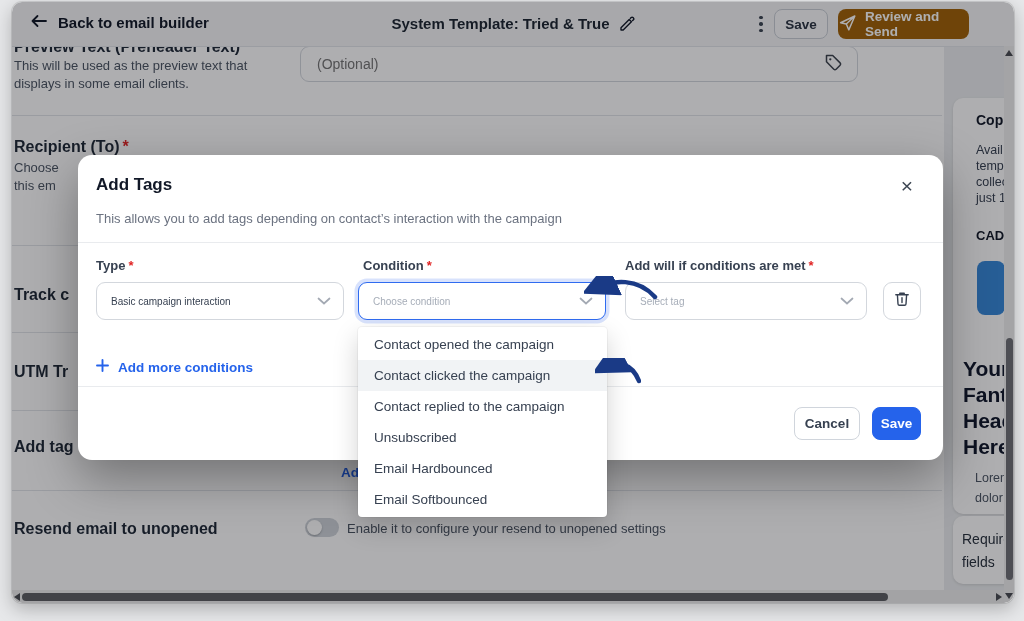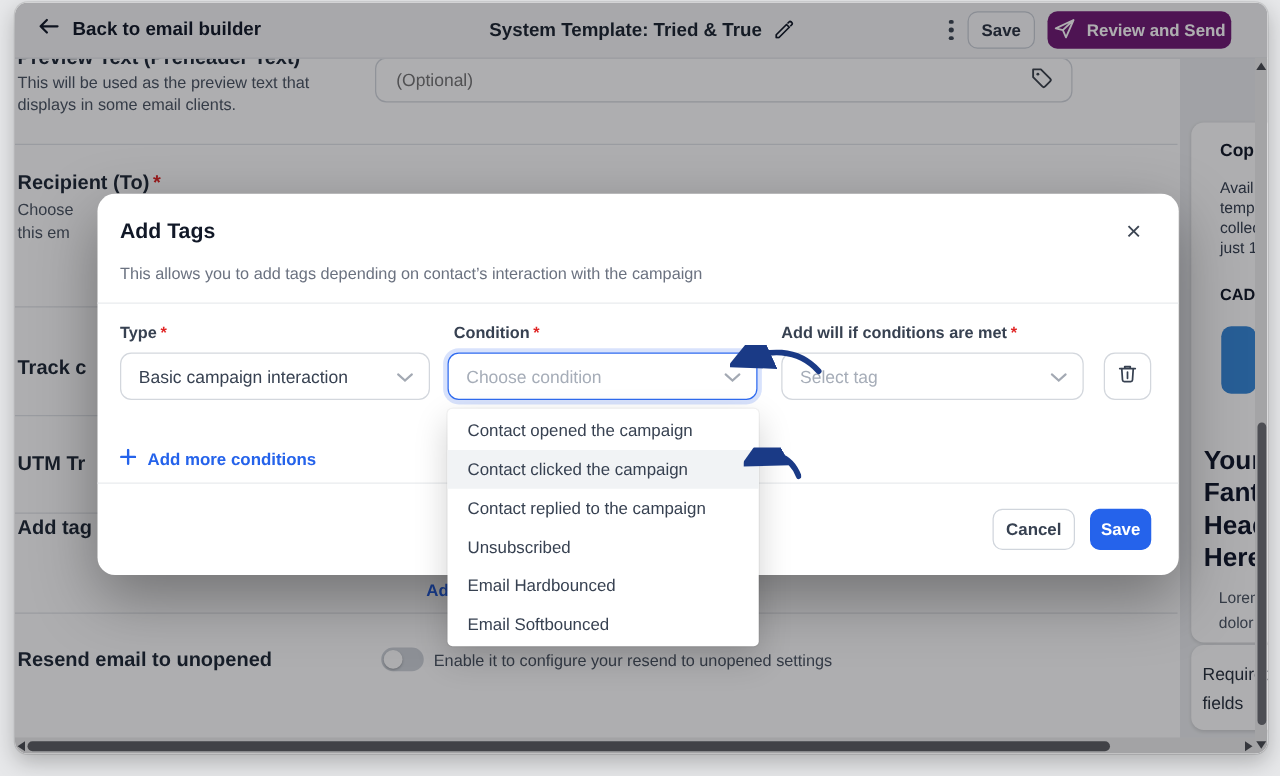--- a/index.html
+++ b/index.html
@@ -24,22 +24,22 @@
   .hdr-title{position:absolute;left:0;right:0;top:12px;text-align:center;
     font-size:15px;font-weight:bold;color:#1b2430;}
   .hdr-title svg{vertical-align:-2px;margin-left:8px;}
   .kebab{position:absolute;left:740px;top:11px;width:18px;height:22px;display:flex;
     flex-direction:column;align-items:center;justify-content:center;gap:3px;cursor:pointer;}
   .kebab i{width:3.4px;height:3.4px;border-radius:50%;background:#3d4653;}
   .btn{display:flex;align-items:center;justify-content:center;border-radius:8px;
     font-size:13.5px;cursor:pointer;box-sizing:border-box;}
   .btn-save-hdr{position:absolute;left:762px;top:7px;width:54px;height:30px;
     background:#fbfbfc;border:1px solid #c9ced6;color:#2b3442;font-weight:bold;}
-  .btn-review{position:absolute;left:826px;top:7px;width:147px;height:30px;
-    background:#701a75;color:#fff;font-weight:bold;gap:8px;}
+  .btn-review{position:absolute;left:826px;top:7px;width:131px;height:30px;
+    background:#a16207;color:#fff;font-weight:bold;gap:8px;}
   
   .page-lbl{font-size:16px;font-weight:bold;color:#1f2937;}
   .page-help{font-size:13px;color:#4b5563;}
   .req{color:#e02424;margin-left:3px;font-weight:bold;}
   .optional-input{
     position:absolute;left:288px;top:44px;width:558px;height:36px;box-sizing:border-box;
     border:1px solid #d3d7dd;border-radius:9px;background:#fff;display:flex;align-items:center;
     padding:0 14px;font-size:14px;
   }
   .optional-input input{border:none;outline:none;flex:1;font-size:14px;color:#3b82f6;
@@ -73,21 +73,21 @@
   .modal{position:absolute;left:66px;top:153px;width:865px;height:305px;background:#fff;
     border-radius:14px;box-shadow:0 18px 50px rgba(0,0,0,.35);z-index:50;}
   .modal-title{position:absolute;left:18px;top:20px;font-size:17px;font-weight:bold;color:#111827;}
   .modal-close{position:absolute;left:816px;top:18px;width:26px;height:26px;display:flex;
     align-items:center;justify-content:center;font-size:21px;color:#3d4653;cursor:pointer;}
   .modal-sub{position:absolute;left:18px;top:56px;font-size:13px;color:#6b7280;}
   .mdiv{position:absolute;left:0;right:0;height:1px;background:#e9ebee;}
   .flabel{position:absolute;font-size:13px;font-weight:bold;color:#374151;}
   .sel{position:absolute;top:127px;height:38px;box-sizing:border-box;border:1px solid #d3d7dd;
     border-radius:9px;background:#fff;display:flex;align-items:center;padding:0 12px 0 14px;
-    font-size:14px;cursor:pointer;}
+    font-size:10px;cursor:pointer;}
   .sel .val{flex:1;color:#374151;}
   .sel .ph{flex:1;color:#a6adb8;}
   .sel-focus{border:1.5px solid #2f6bf0;box-shadow:0 0 0 3.5px rgba(59,110,240,.20);}
   .trash-btn{position:absolute;left:805px;top:127px;width:38px;height:38px;box-sizing:border-box;
     border:1px solid #d3d7dd;border-radius:9px;background:#fff;display:flex;align-items:center;
     justify-content:center;cursor:pointer;}
   .add-more{position:absolute;left:18px;top:204px;display:flex;align-items:center;gap:9px;
     font-size:13.5px;font-weight:bold;color:#2563eb;cursor:pointer;}
   .btn-cancel{position:absolute;left:716px;top:252px;width:66px;height:33px;background:#fff;
     border:1px solid #d0d5dc;color:#374151;font-weight:bold;}
@@ -132,21 +132,21 @@
     <div class="abs page-help" style="left:2px;top:158px;">Choose</div>
     <div class="abs page-help" style="left:2px;top:176px;">this em</div>
 
     <div class="divider" style="top:243px;"></div>
     <div class="abs page-lbl" style="left:2px;top:284px;">Track c</div>
 
     <div class="divider" style="top:330px;"></div>
     <div class="abs page-lbl" style="left:2px;top:361px;">UTM Tr</div>
 
     <div class="divider" style="top:408px;"></div>
-    <div class="abs page-lbl" style="left:2px;top:412px;">Add tag</div>
+    <div class="abs page-lbl" style="left:2px;top:436px;">Add tag</div>
     <div class="abs blue-link" style="left:329px;top:463px;">Add</div>
 
     <div class="divider" style="top:488px;"></div>
     <div class="abs page-lbl" style="left:2px;top:518px;">Resend email to unopened</div>
     <div class="toggle">
         <i></i>
       </div>
     <div class="abs page-help" style="left:335px;top:519px;">Enable it to configure your resend to unopened settings</div>
 
     <div class="pane">

